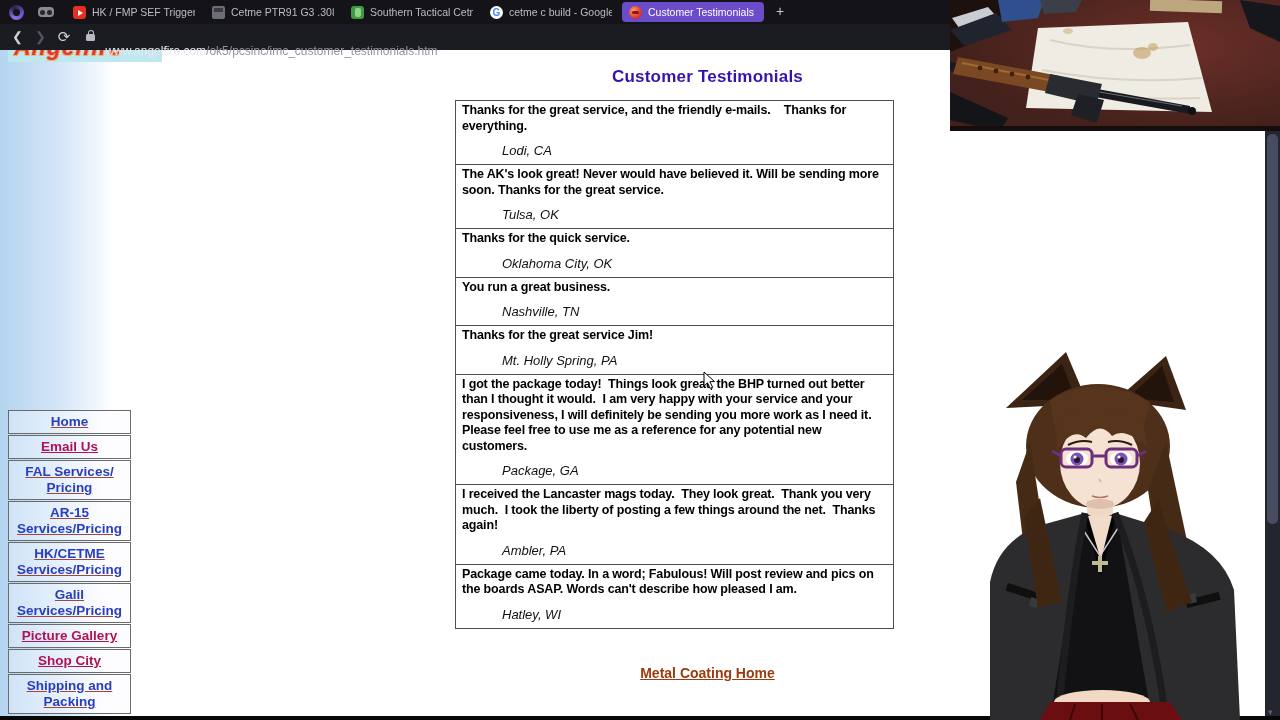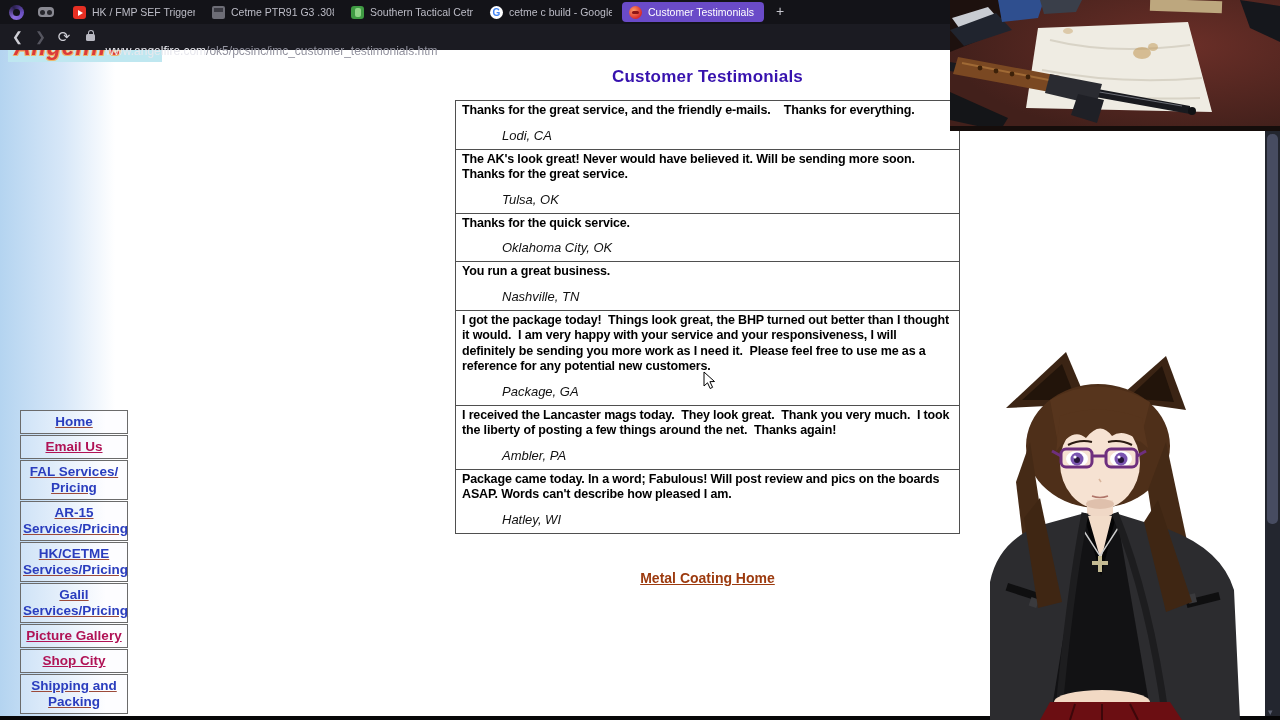--- a/index.html
+++ b/index.html
@@ -50,28 +50,28 @@
   .page{position:absolute;top:50px;left:0;width:1280px;height:670px;background:#fff;z-index:1;}
   .left-gradient{position:absolute;left:0;top:0;width:115px;height:670px;
        background:linear-gradient(to right,#b4d4f0,#d7e7f8 55%,rgba(255,255,255,0));}
   .angelfire-logo{position:absolute;left:8px;top:-17px;width:154px;height:30px;z-index:3;}
   .angelfire-logo .bg{position:absolute;left:0;top:13px;width:100%;height:16px;background:#bfe7f0;}
   .angelfire-logo .txt{position:absolute;left:6px;top:1px;font-size:23px;font-weight:bold;font-style:italic;
        color:#db3a3a;letter-spacing:1px;text-shadow:1px 1px 0 #f0b468,-1px 1px 0 #f0b468,1px -1px 0 #f6d7a0;}
 
   .main{position:absolute;left:455px;top:17px;width:505px;}
   .page-title{margin:0;text-align:center;color:#3712ae;font-size:17px;font-weight:bold;letter-spacing:.2px;}
-  table.testimonials{border-collapse:collapse;width:505px;margin-top:13px;}
+  table.testimonials{border-collapse:collapse;width:439px;margin-top:13px;}
   table.testimonials td{border:1px solid #4f4f4f;padding:2px 6px 3px;vertical-align:top;}
   .quote{font-weight:bold;font-size:12.5px;line-height:15.5px;letter-spacing:-0.15px;color:#000;white-space:pre-wrap;}
   .loc{font-weight:normal;font-style:italic;font-size:13px;color:#111;margin:9px 0 3px;padding-left:40px;}
   .footer-link-wrap{text-align:center;margin-top:35px;}
   .footer-link{color:#9c3a0e;font-weight:bold;font-size:14px;}
 
-  .sidebar{position:absolute;left:20px;top:360px;width:108px;}
+  .sidebar{position:absolute;left:8px;top:360px;width:123px;}
   .side-btn{border:1px solid #6b6b6b;background:linear-gradient(to right,#cfe3f7,#fdfdff 80%);
        text-align:center;padding:3px 2px;margin-bottom:1px;font-weight:bold;font-size:13.5px;line-height:16px;}
   .side-btn a{text-decoration:underline;}
   .side-btn .lnk-blue{color:#2a3dbe;text-decoration-color:#9c4a3a;}
   .side-btn .lnk-visited{color:#b01255;text-decoration-color:#b01255;}
 
   .scrollbar{position:absolute;right:0;top:0;width:15px;height:670px;background:#23262f;}
   .scroll-thumb{position:absolute;left:2px;top:84px;width:11px;height:390px;border-radius:5px;background:#474c61;}
   .scroll-arrow{position:absolute;left:3px;bottom:3px;color:#5a5f72;font-size:9px;}
 
@@ -147,20 +147,26 @@
           <tr>
             <td>
               <div class="quote">Thanks for the quick service.</div>
               <div class="loc">Oklahoma City, OK</div>
             </td>
           </tr>
           <tr>
             <td>
               <div class="quote">You run a great business.</div>
               <div class="loc">Nashville, TN</div>
+            </td>
+          </tr>
+          <tr>
+            <td>
+              <div class="quote">Thanks for the great service Jim!</div>
+              <div class="loc">Mt. Holly Spring, PA</div>
             </td>
           </tr>
           <tr>
             <td>
               <div class="quote">I got the package today!  Things look great, the BHP turned out better than I thought it would.  I am very happy with your service and your responsiveness, I will definitely be sending you more work as I need it.  Please feel free to use me as a reference for any potential new customers.</div>
               <div class="loc">Package, GA</div>
             </td>
           </tr>
           <tr>
             <td>

